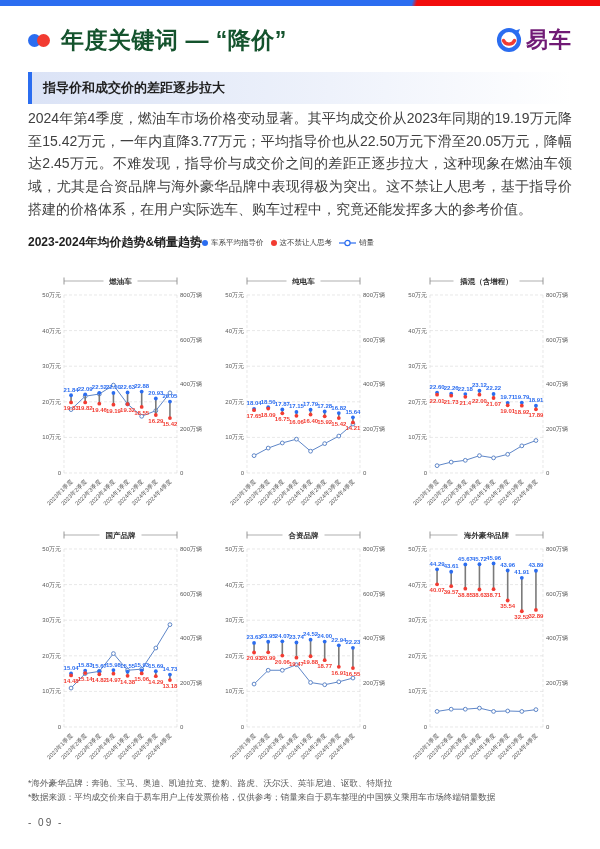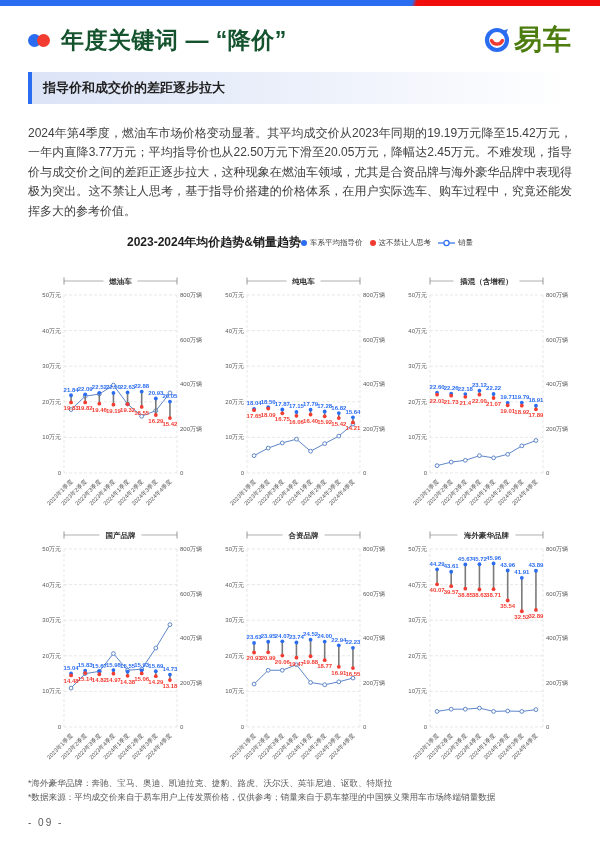--- a/index.html
+++ b/index.html
@@ -12,30 +12,30 @@
   .content{padding:0 28px;}
   
   .header{display:flex;align-items:center;justify-content:space-between;margin-top:17px;height:34px;}
   .header-left{display:flex;align-items:center;}
   .title-dots{display:flex;align-items:center;margin-right:11px;}
   .dot-lg{width:13px;height:13px;border-radius:50%;}
   .dot-lg.blue{background:#2B6DF0;}
   .dot-lg.red{background:#F23B31;margin-left:-4px;}
   .page-title{font-size:23px;font-weight:800;color:#14532d;letter-spacing:0.5px;}
   .logo{display:flex;align-items:center;gap:4px;}
-  .logo-text{font-size:28px;font-weight:800;color:#4d7c0f;letter-spacing:1px;}
+  .logo-text{font-size:22px;font-weight:800;color:#701a75;letter-spacing:1px;}
   
   .section-heading{
     margin-top:15px;background:linear-gradient(90deg,#DBE3F6 0%,#EEF2FB 55%,#ffffff 100%);
     border-left:4px solid #2B6DF0;padding:7px 11px;font-weight:700;font-size:13px;color:#1f1f1f;
   }
   
-  .para{margin-top:20px;font-size:12px;line-height:1.62;text-align:justify;color:#404040;}
+  .para{margin-top:3px;font-size:14px;line-height:1.62;text-align:justify;color:#404040;}
   
-  .charts-header{display:flex;align-items:center;justify-content:center;margin-top:13px;}
+  .charts-header{display:flex;align-items:center;justify-content:flex-start;margin-top:13px;}
   .charts-title{font-size:12px;font-weight:700;color:#1f1f1f;}
   .legend{display:flex;align-items:center;gap:7px;}
   .legend-item{display:flex;align-items:center;gap:3px;font-size:7.5px;color:#404040;}
   .legend-dot{width:6px;height:6px;border-radius:50%;display:inline-block;}
   
   .charts-grid{display:grid;grid-template-columns:repeat(3,1fr);margin-top:22px;row-gap:8px;}
   .chart-slot{width:183px;}
   svg{font-family:inherit;display:block;}
   
   .footnotes{margin-top:4px;font-size:8.6px;line-height:1.55;color:#595959;}

